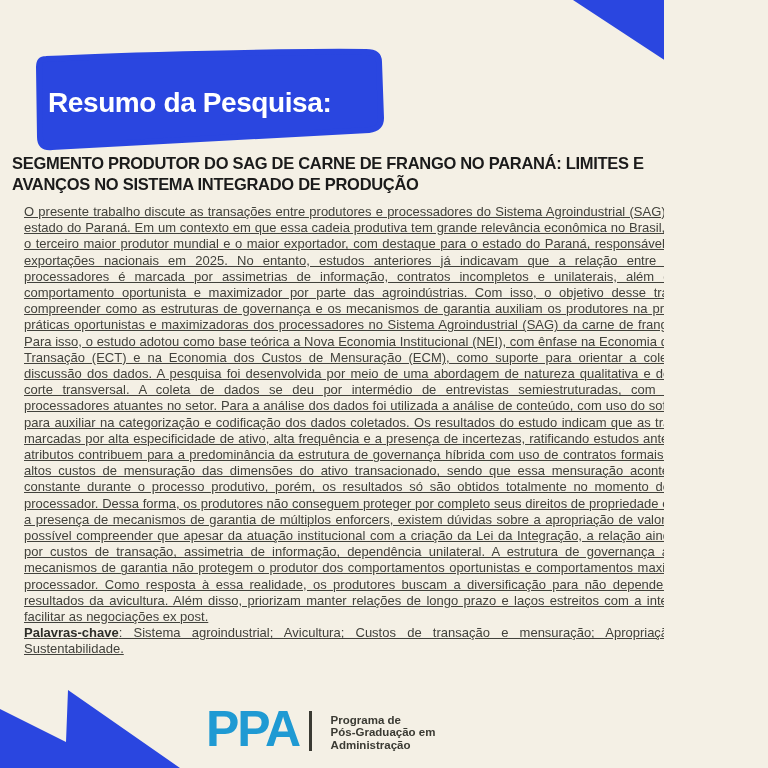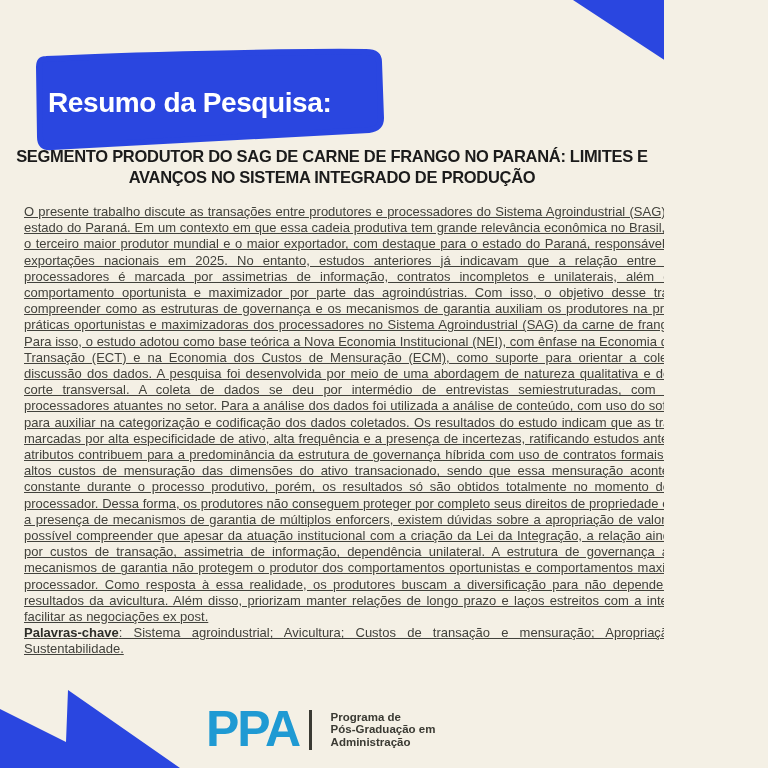--- a/index.html
+++ b/index.html
@@ -43,24 +43,23 @@
     left: 48px;
     top: 87px;
     font-size: 28px;
     font-weight: bold;
     letter-spacing: -0.4px;
     color: var(--badge-text);
     white-space: nowrap;
   }
   .page-title {
     position: absolute;
-    top: 146px;
+    top: 153px;
     left: 12px;
     right: 12px;
-    text-align: center;
     font-size: 16.5px;
     font-weight: bold;
     letter-spacing: -0.3px;
     line-height: 21px;
     color: var(--title-text);
   }
   .content {
     position: absolute;
     top: 204px;
     left: 24px;
@@ -71,21 +70,21 @@
     text-align: justify;
     text-decoration: underline;
   }
   .keywords { }
   .keywords .kw-label { font-weight: bold; color: #2e2e29; }
   .footer-logo {
     position: absolute;
     left: 206px;
     top: 708px;
     display: flex;
-    align-items: center;
+    align-items: flex-end;
   }
   .logo-acronym {
     font-size: 50px;
     font-weight: bold;
     letter-spacing: -2px;
     line-height: 0.86;
     color: var(--logo-blue);
   }
   .logo-divider {
     width: 2.5px;

